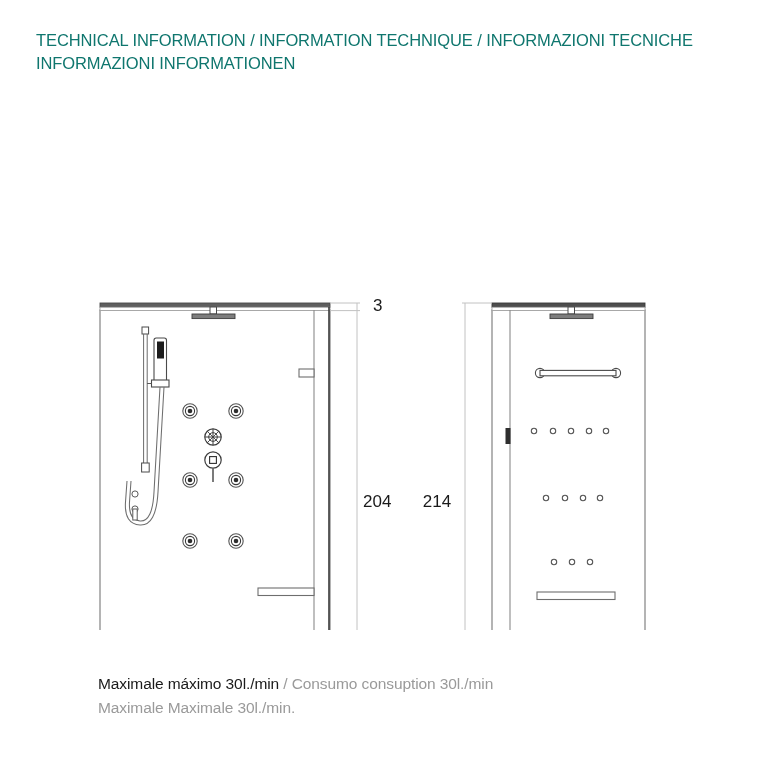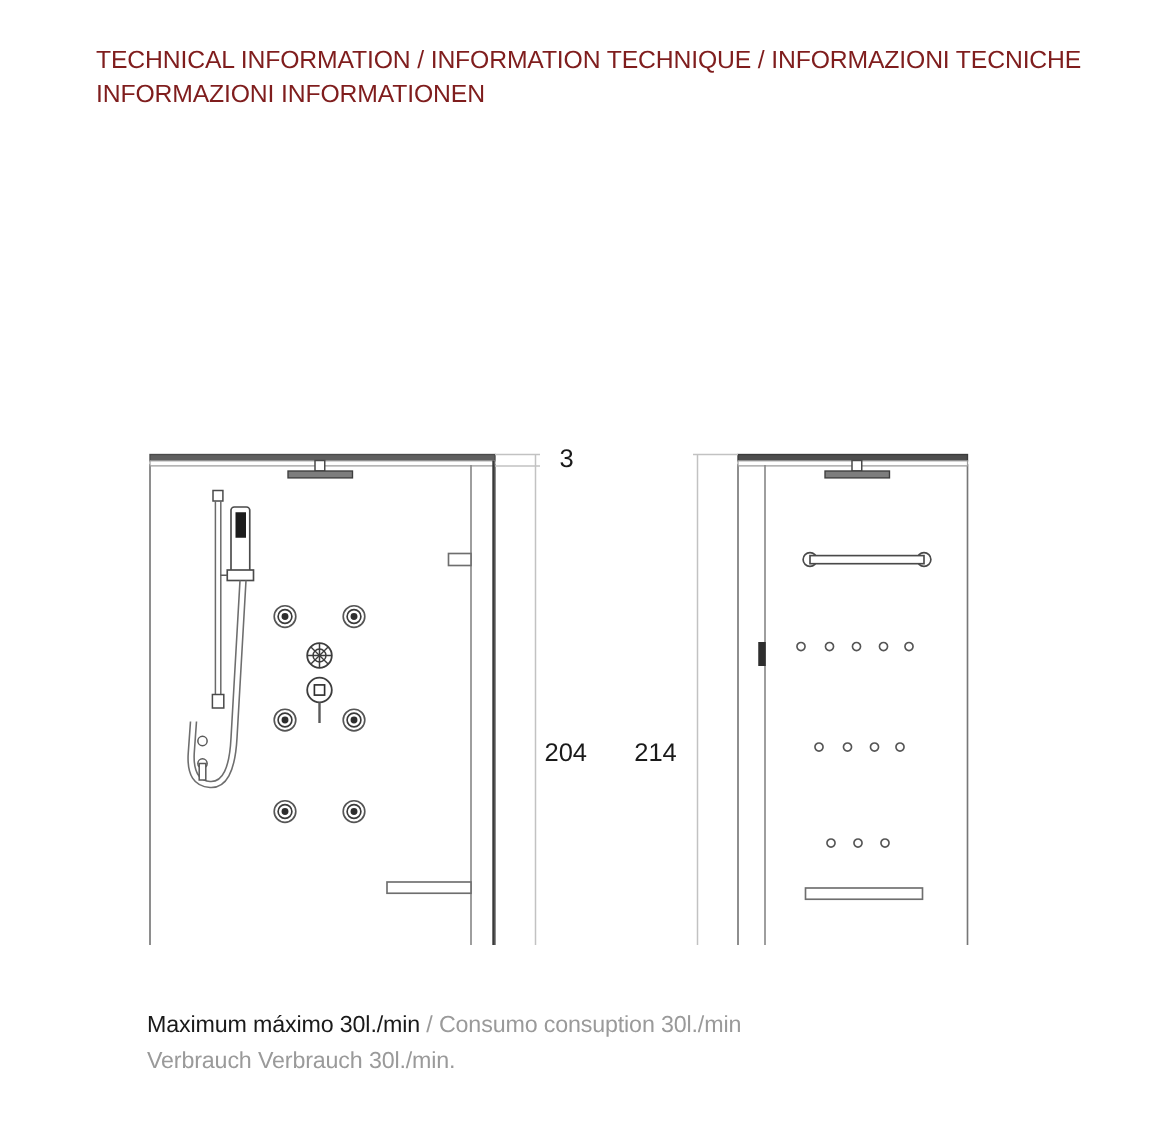--- a/index.html
+++ b/index.html
@@ -29,25 +29,24 @@
     font-size: 27px;
     font-weight: bold;
     letter-spacing: -0.2px;
     color: #1a1a1a;
     line-height: 1.1;
     margin: 0;
     white-space: nowrap;
   }
   .subtitle-line {
     font-size: 16.5px;
-    color: #7f1d1d;
+    color: #0f766e;
     line-height: 1.42;
     letter-spacing: -0.1px;
     white-space: nowrap;
-    margin-left: 28px;
   }
   #subtitle-group { margin-top: 5px; }
 
   
   #drawing-area {
     position: absolute;
     left: 0;
     top: 140px;
     width: 781px;
     height: 490px;
@@ -246,16 +245,16 @@
       <line x1="492" y1="585" x2="645" y2="585"></line>
     </g>
     <text x="568" y="615" text-anchor="middle" font-family="Liberation Sans, sans-serif" font-size="17" fill="#1a1a1a">80</text>
   </g>
 
 </svg>
 </div>
 
 <div id="footer-block">
   <div class="footer-line">
-    <span class="footer-strong">Maximum máximo 30l./min</span><span> / Consumo consuption 30l./min</span>
+    <span class="footer-strong">Maximale máximo 30l./min</span><span> / Consumo consuption 30l./min</span>
   </div>
-  <div class="footer-line">Verbrauch Verbrauch 30l./min.</div>
+  <div class="footer-line">Maximale Maximale 30l./min.</div>
 </div>
 
 </body></html>

